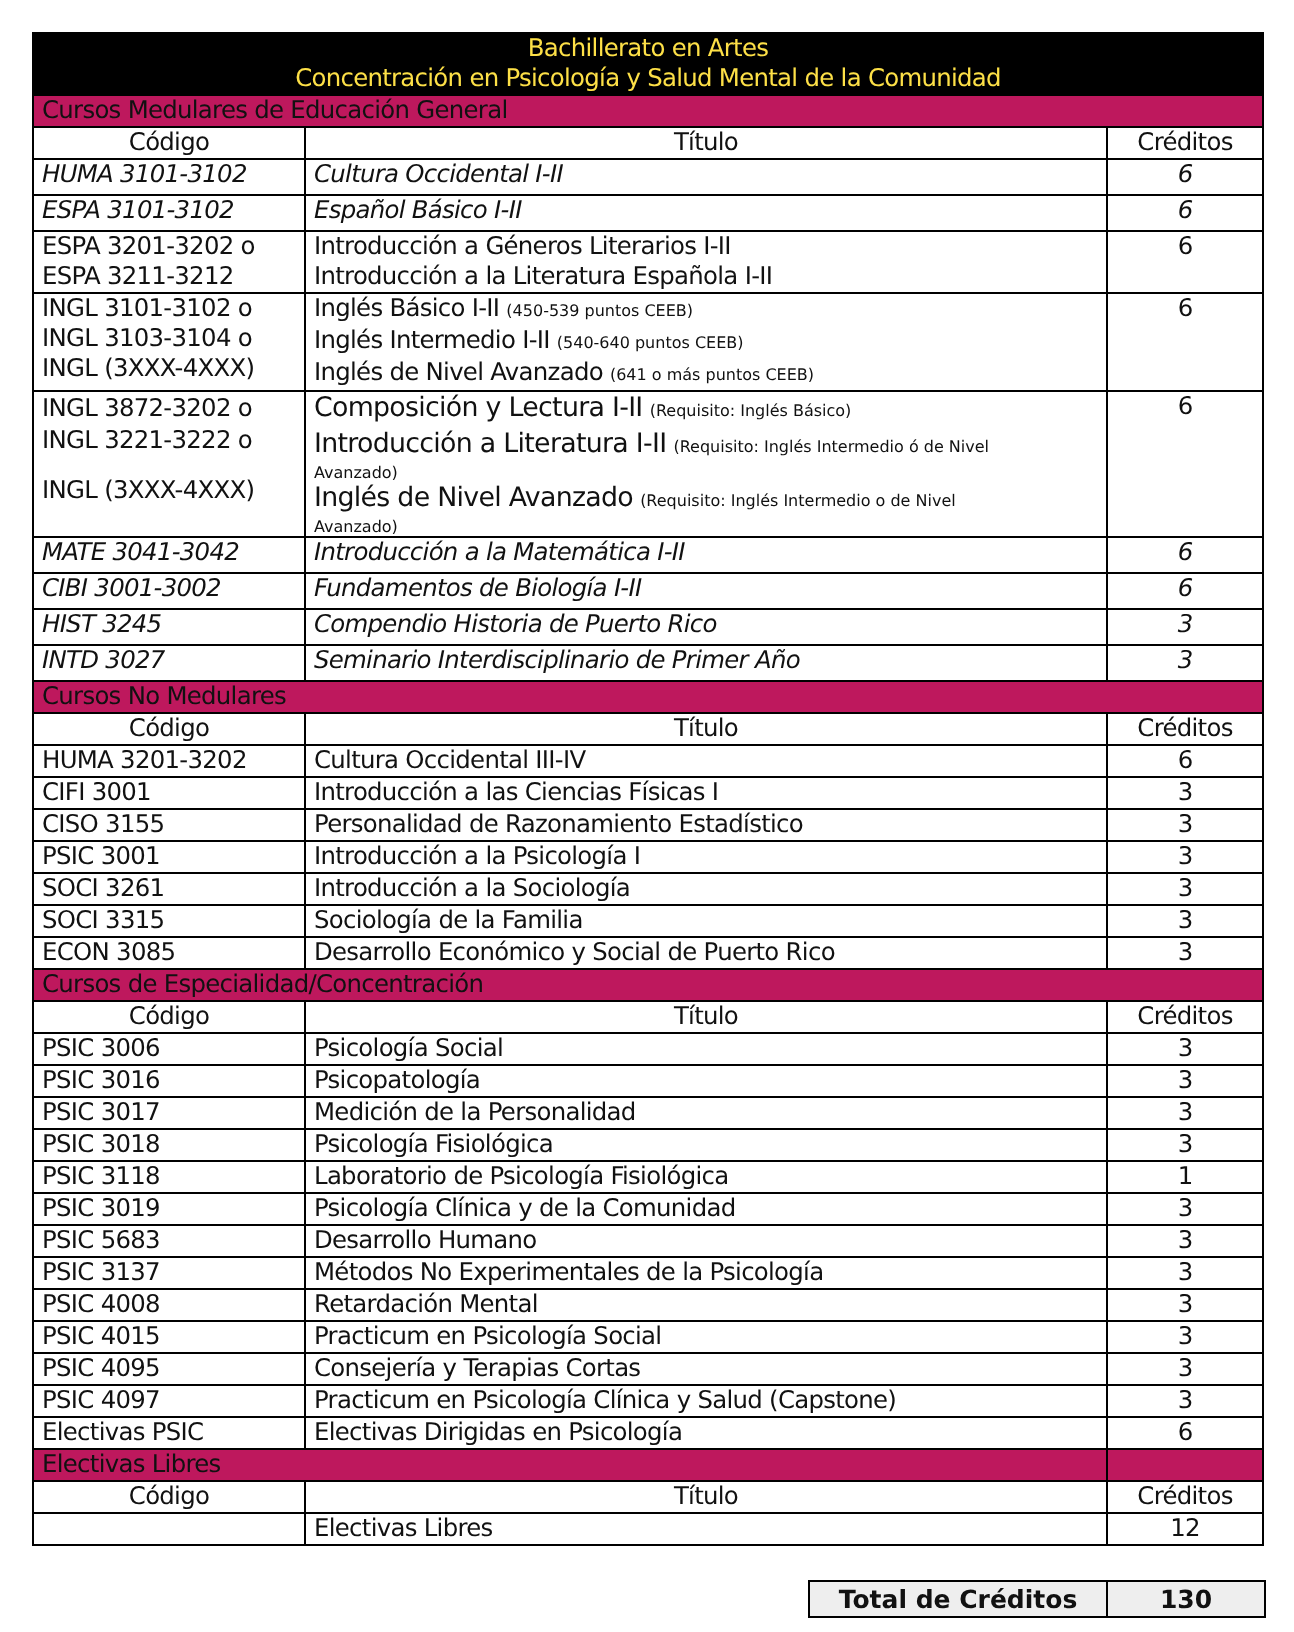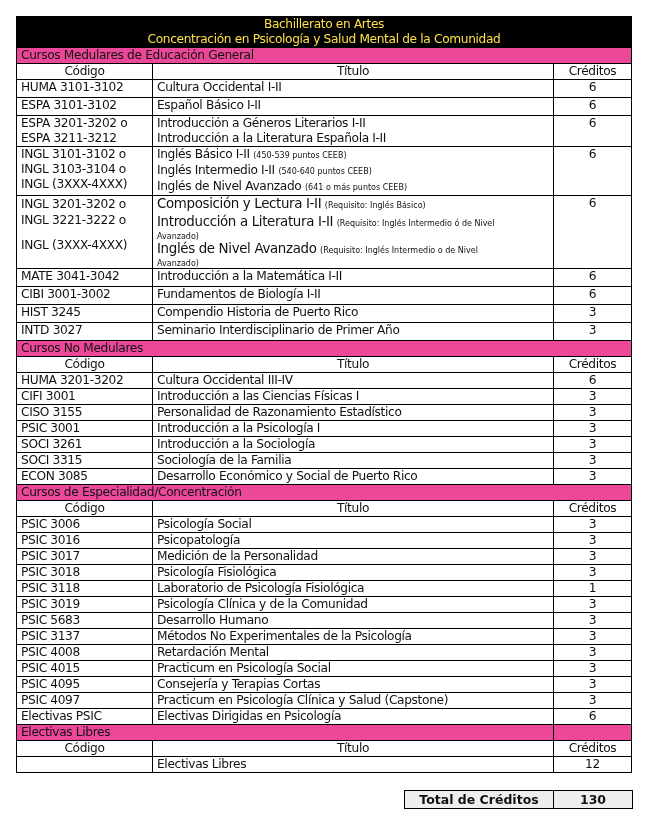--- a/index.html
+++ b/index.html
@@ -6,24 +6,24 @@
   body { width: 647px; height: 816px; position: relative; overflow: hidden;
          font-family: "DejaVu Sans", sans-serif; color: #111; }
   .wrap { position: absolute; left: 16px; top: 16px; width: 615px; }
   table.plan { border-collapse: collapse; width: 615px; table-layout: fixed; }
   table.plan td, table.plan th { border: 1px solid #000; padding: 0 4px; vertical-align: top;
        font-size: 12.2px; line-height: 15px; font-weight: normal; letter-spacing: -0.35px;
        white-space: nowrap; overflow: hidden; }
   col.c1 { width: 136px; } col.c2 { width: 401px; } col.c3 { width: 78px; }
   .title-row td { background: #000; color: #fde047; font-weight: bold; text-align: center;
        font-size: 15px; line-height: 17px; padding: 1px 4px 1px; letter-spacing: 0; }
-  .sec td { background: #ec4899; font-weight: bold; font-size: 12.5px; line-height: 15px; letter-spacing: 0; }
+  .sec td { background: #be185d; font-weight: bold; font-size: 12.5px; line-height: 15px; letter-spacing: 0; }
   .hdr th { font-weight: bold; text-align: center; font-size: 12.5px; line-height: 16px; letter-spacing: 0; }
   td.cr { text-align: center; }
-  .r1 td { height: 17px; line-height: 17px; }
+  .r1 td { height: 17px; line-height: 17px; font-style: italic; }
   .r1s td { height: 15px; line-height: 15px; }
   .multi td { line-height: 15.5px; padding-top: 1px; padding-bottom: 1px; }
   .note { font-size: 8px; letter-spacing: 0; }
   .wide { letter-spacing: 0; font-size: 12.4px; }
   .wide .big { font-size: 13.4px; }
   .note-line { display: block; font-size: 8px; line-height: 9px; letter-spacing: 0; }
   .cap { }
   .total-wrap { position: absolute; left: 404px; top: 790px; }
   table.total { border-collapse: collapse; }
   table.total td { border: 1px solid #000; background: #eeeeee; font-weight: bold;
@@ -86,21 +86,21 @@
       </td>
       <td>
         <div><span>Inglés Básico I-II</span> <span class="note">(450-539 puntos CEEB)</span></div>
         <div><span>Inglés Intermedio I-II</span> <span class="note">(540-640 puntos CEEB)</span></div>
         <div><span>Inglés de Nivel Avanzado</span> <span class="note">(641 o más puntos CEEB)</span></div>
       </td>
       <td class="cr">6</td>
     </tr>
     <tr class="multi wide">
       <td class="wide">
-        <div style="line-height:16px">INGL 3201-3202 o</div>
+        <div style="line-height:16px">INGL 3872-3202 o</div>
         <div style="line-height:16px">INGL 3221-3222 o</div>
         <div style="height:9px"></div>
         <div style="line-height:17px">INGL (3XXX-4XXX)</div>
       </td>
       <td class="wide">
         <div style="line-height:16px"><span class="big">Composición y Lectura I-II</span> <span class="note">(Requisito: Inglés Básico)</span></div>
         <div style="line-height:16px"><span class="big">Introducción a Literatura I-II</span> <span class="note">(Requisito: Inglés Intermedio ó de Nivel</span></div>
         <span class="note-line">Avanzado)</span>
         <div style="line-height:16px"><span class="big">Inglés de Nivel Avanzado</span> <span class="note">(Requisito: Inglés Intermedio o de Nivel</span></div>
         <span class="note-line">Avanzado)</span>

